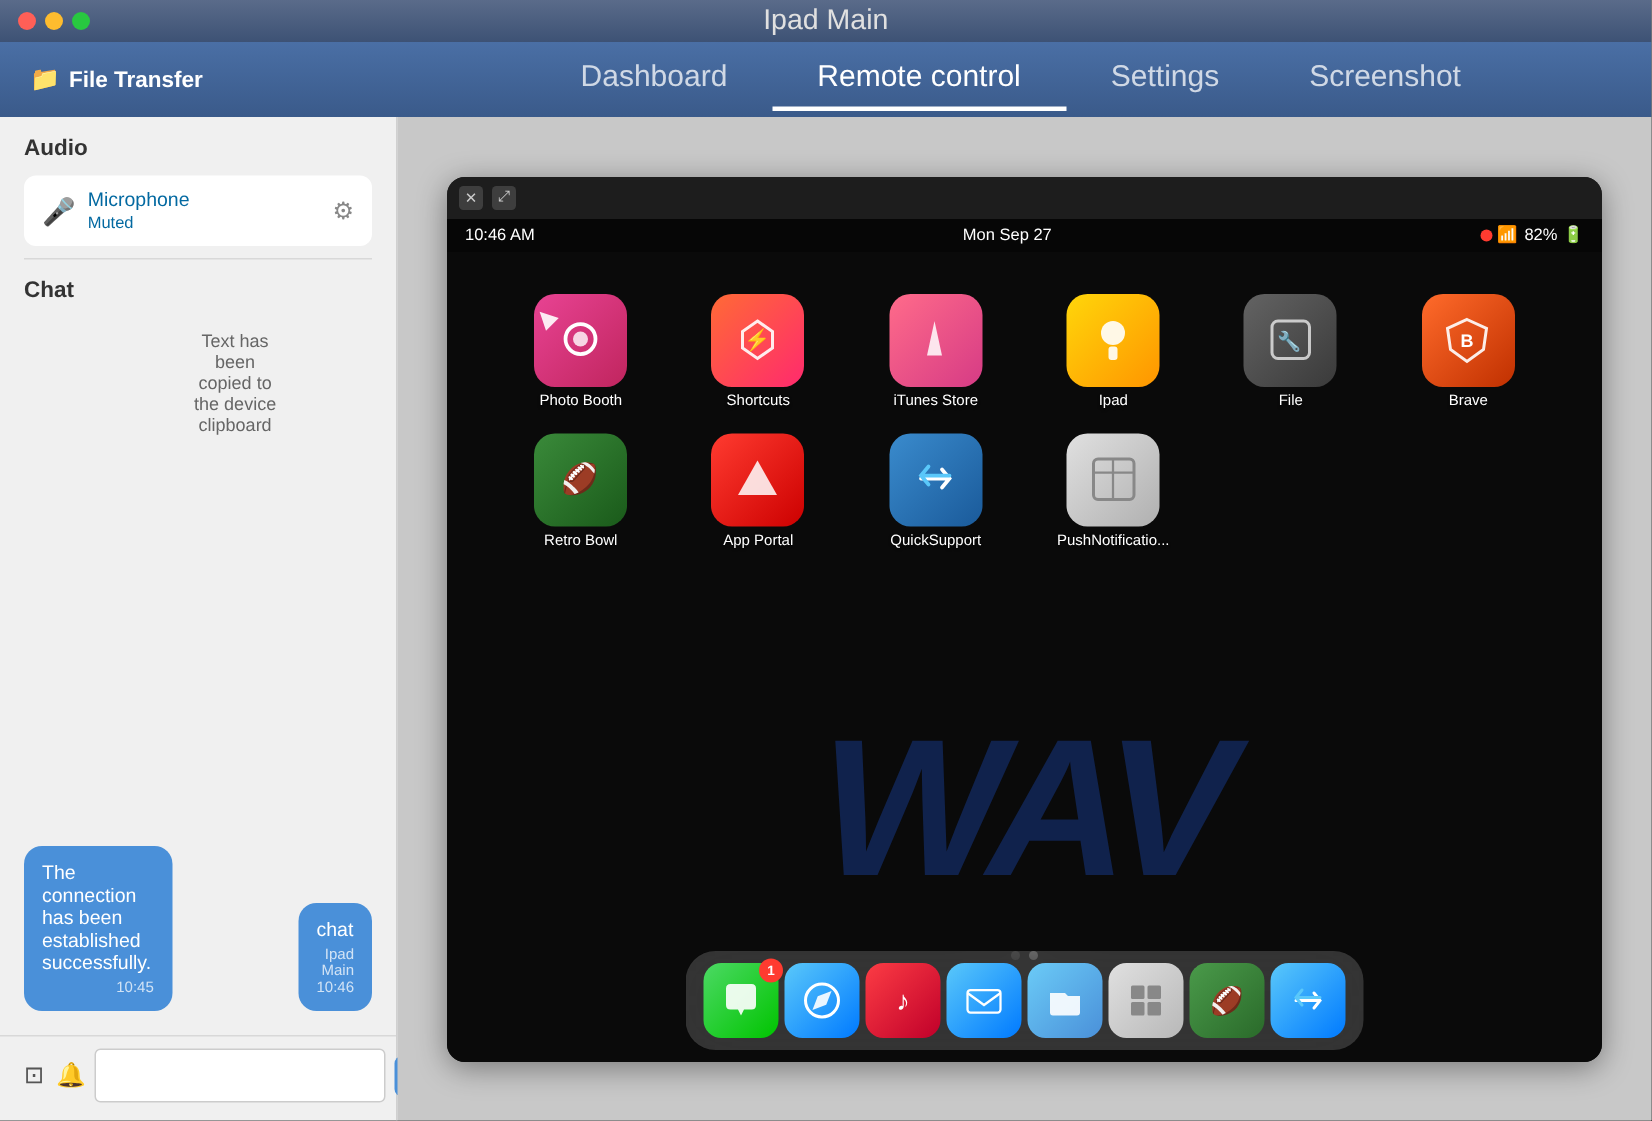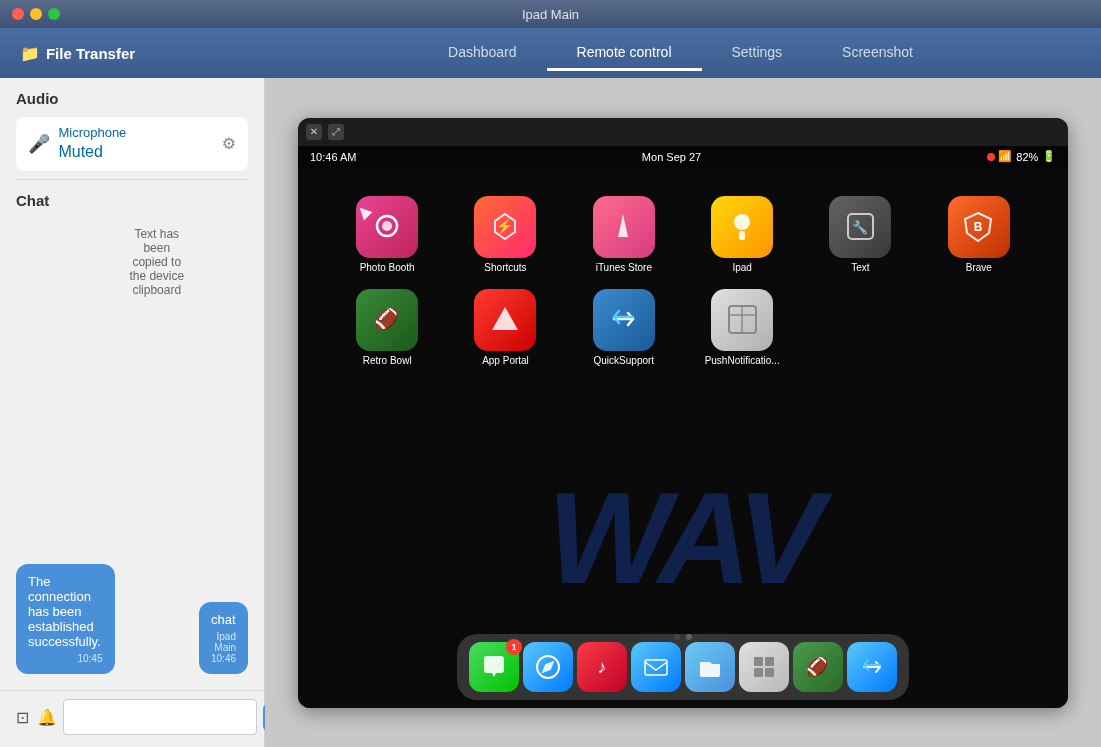--- a/index.html
+++ b/index.html
@@ -15,21 +15,21 @@
     .title-bar {
       background: linear-gradient(180deg, #5a6b8a 0%, #3d5275 100%);
       height: 28px;
       display: flex;
       align-items: center;
       justify-content: center;
       position: relative;
     }
     .title-bar-title {
       color: #e0e0e0;
-      font-size: 13px;
+      font-size: 19px;
       font-weight: 500;
     }
     .traffic-lights {
       position: absolute;
       left: 12px;
       display: flex;
       gap: 6px;
     }
     .traffic-light {
       width: 12px;
@@ -61,21 +61,21 @@
       font-size: 16px;
     }
     .nav-tabs {
       display: flex;
       gap: 0;
       flex: 1;
       justify-content: center;
     }
     .nav-tab {
       color: rgba(255,255,255,0.75);
-      font-size: 14px;
+      font-size: 20px;
       padding: 8px 30px;
       cursor: pointer;
       border-bottom: 3px solid transparent;
     }
     .nav-tab.active {
       color: white;
       border-bottom: 3px solid white;
       font-weight: 500;
     }
 
@@ -123,21 +123,21 @@
       color: #888;
       font-size: 18px;
     }
     .mic-label {
       font-size: 13px;
       color: #0369a1;
       line-height: 1.3;
     }
     .mic-label .muted {
       display: block;
-      font-size: 16px;
+      font-size: 11px;
     }
     .gear-icon {
       color: #888;
       font-size: 16px;
       cursor: pointer;
     }
 
     .divider {
       height: 1px;
       background: #d8d8d8;
@@ -585,21 +585,21 @@
             </div>
             <span class="app-icon-label">Ipad</span>
           </div>
           <div class="app-icon">
             <div class="app-icon-img icon-motmc">
               <svg width="35" height="35" viewBox="0 0 35 35">
                   <rect x="5" y="5" width="25" height="25" rx="4" fill="none" stroke="white" stroke-width="2" opacity="0.7"></rect>
                   <text x="17" y="23" text-anchor="middle" fill="white" font-size="13">🔧</text>
                 </svg>
             </div>
-            <span class="app-icon-label">Text</span>
+            <span class="app-icon-label">File</span>
           </div>
           <div class="app-icon">
             <div class="app-icon-img icon-brave">
               <svg width="35" height="35" viewBox="0 0 35 35">
                   <polygon points="17,4 30,10 28,24 17,32 6,24 4,10" fill="none" stroke="white" stroke-width="2" opacity="0.9"></polygon>
                   <text x="17" y="22" text-anchor="middle" fill="white" font-size="12">B</text>
                 </svg>
             </div>
             <span class="app-icon-label">Brave</span>
           </div>

